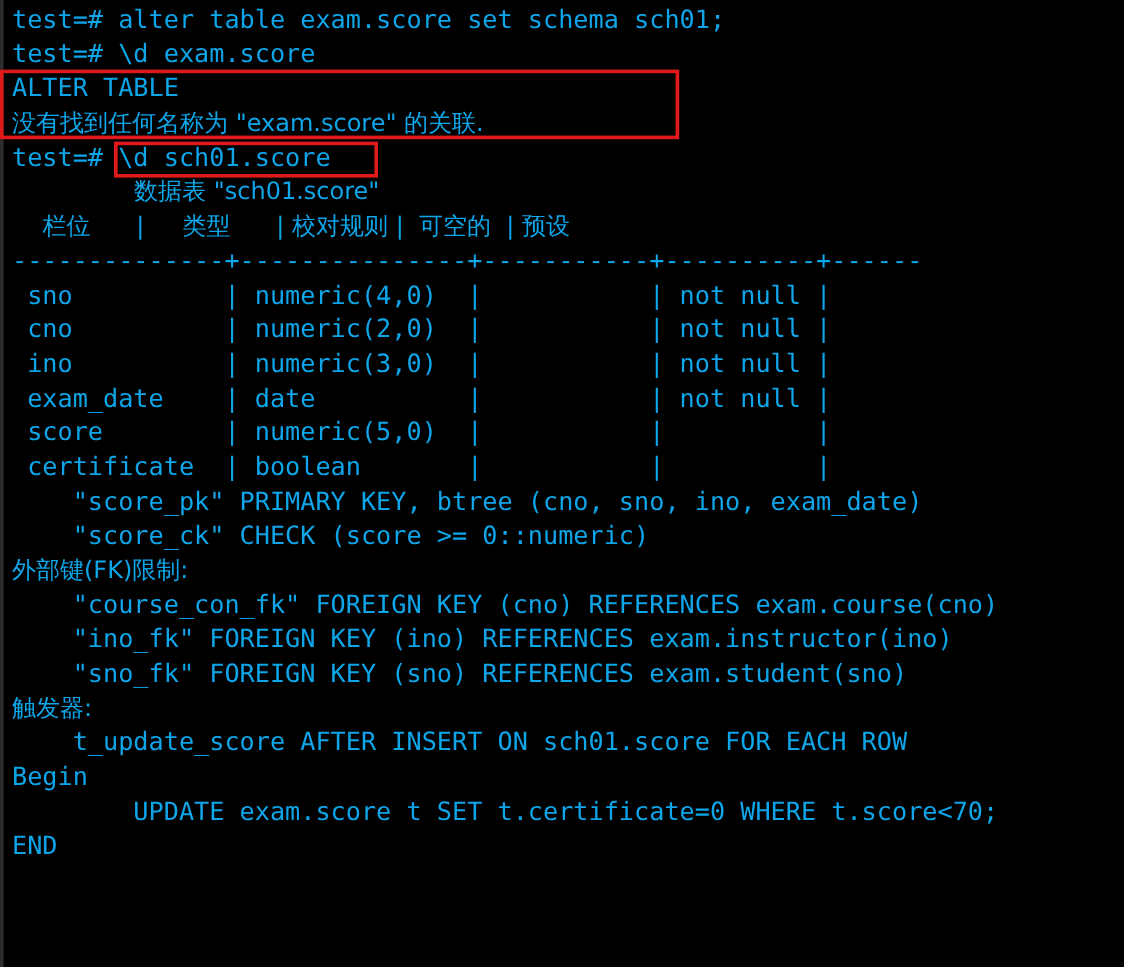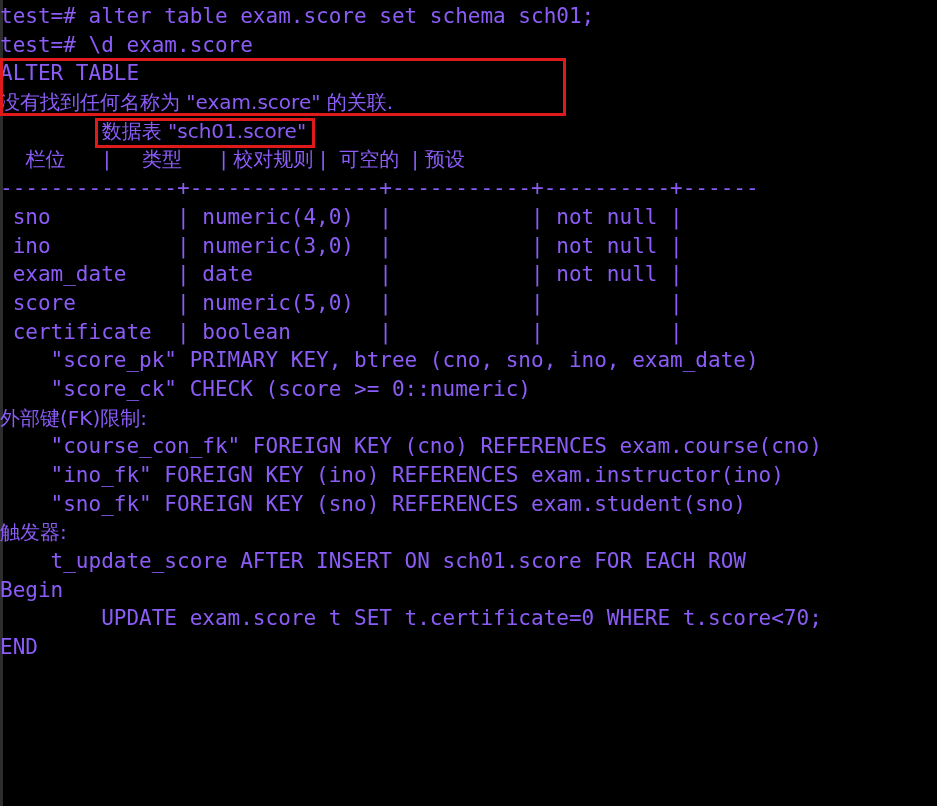--- a/index.html
+++ b/index.html
@@ -37,24 +37,24 @@
     width: 937px;
     height: 806px;
     padding: 2px 0 0 0;
     box-sizing: border-box;
   }
   .line {
     height: 28.7px;
     line-height: 28.7px;
     font-size: 21px;
     letter-spacing: 0px;
-    color: #8b5cf6;
+    color: #0ea5e9;
     white-space: pre;
     font-family: "DejaVu Sans Mono", "Liberation Mono", monospace;
-    padding-left: 0;
+    padding-left: 10px;
     box-sizing: border-box;
   }
   .cjk {
     font-family: "DejaVu Sans", "Liberation Sans", sans-serif;
     font-size: 20px;
   }
   
   .annot {
     position: absolute;
     border: 3px solid #e01a1a;
@@ -81,24 +81,26 @@
 <div id="terminal">
 
   <div id="left-gutter"></div>
 
   <div id="screen">
 
     <div class="line">test=# alter table exam.score set schema sch01;</div>
     <div class="line">test=# \d exam.score</div>
     <div class="line">ALTER TABLE</div>
     <div class="line cjk">没有找到任何名称为 "exam.score" 的关联.</div>
+    <div class="line">test=# \d sch01.score</div>
     <div class="line cjk">                数据表 "sch01.score"</div>
     <div class="line cjk">    栏位      |     类型      | 校对规则 |  可空的  | 预设</div>
     <div class="line">--------------+---------------+-----------+----------+------</div>
     <div class="line"> sno          | numeric(4,0)  |           | not null |</div>
+    <div class="line"> cno          | numeric(2,0)  |           | not null |</div>
     <div class="line"> ino          | numeric(3,0)  |           | not null |</div>
     <div class="line"> exam_date    | date          |           | not null |</div>
     <div class="line"> score        | numeric(5,0)  |           |          |</div>
     <div class="line"> certificate  | boolean       |           |          |</div>
     <div class="line">    "score_pk" PRIMARY KEY, btree (cno, sno, ino, exam_date)</div>
     <div class="line">    "score_ck" CHECK (score &gt;= 0::numeric)</div>
     <div class="line cjk">外部键(FK)限制:</div>
     <div class="line">    "course_con_fk" FOREIGN KEY (cno) REFERENCES exam.course(cno)</div>
     <div class="line">    "ino_fk" FOREIGN KEY (ino) REFERENCES exam.instructor(ino)</div>
     <div class="line">    "sno_fk" FOREIGN KEY (sno) REFERENCES exam.student(sno)</div>

